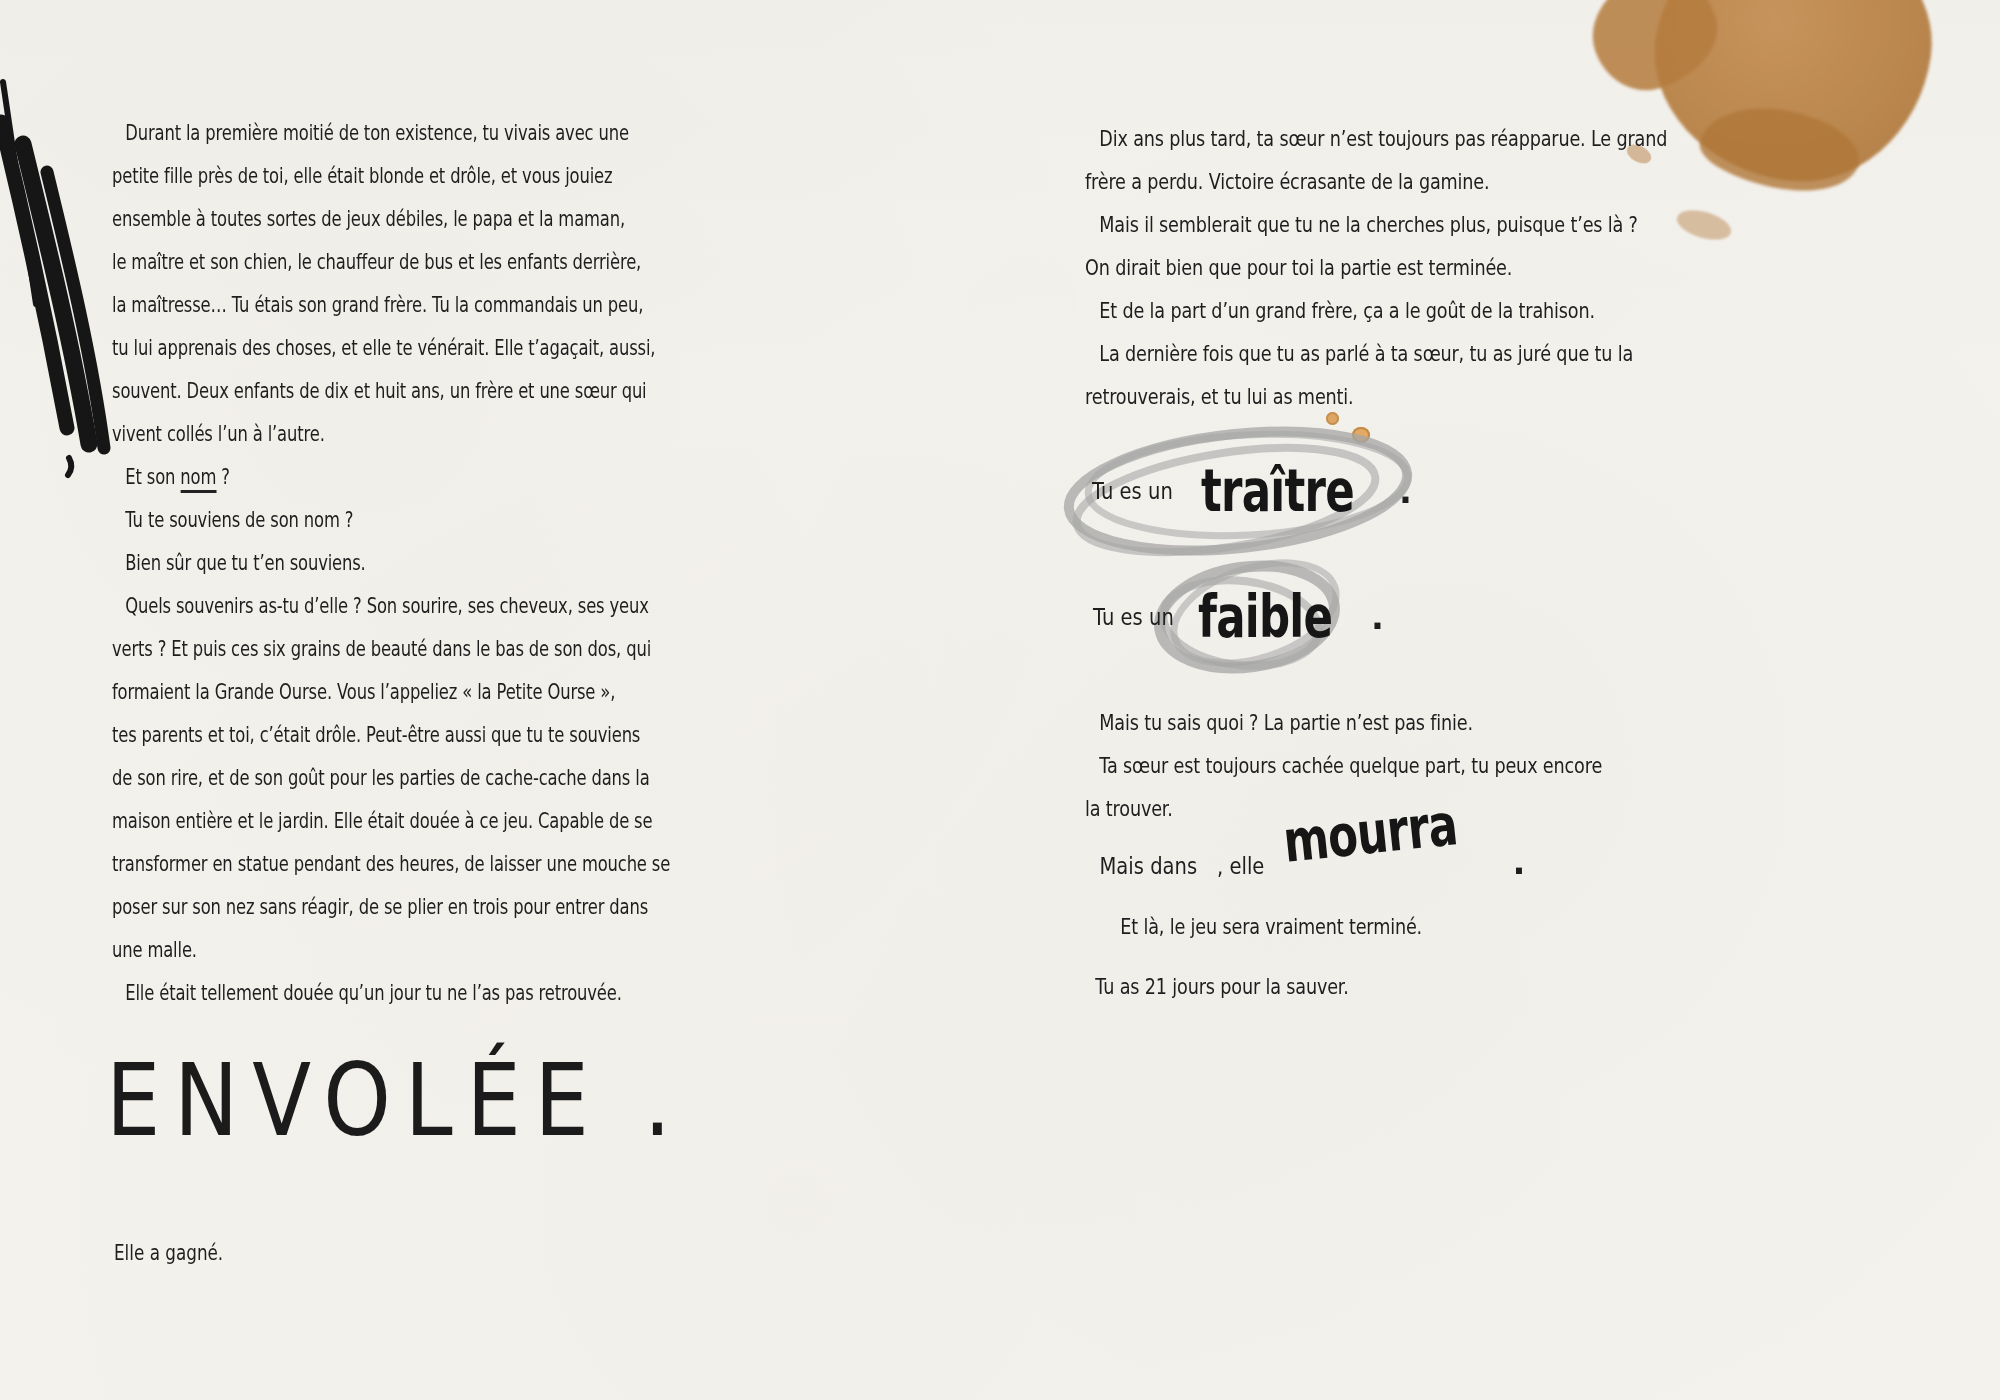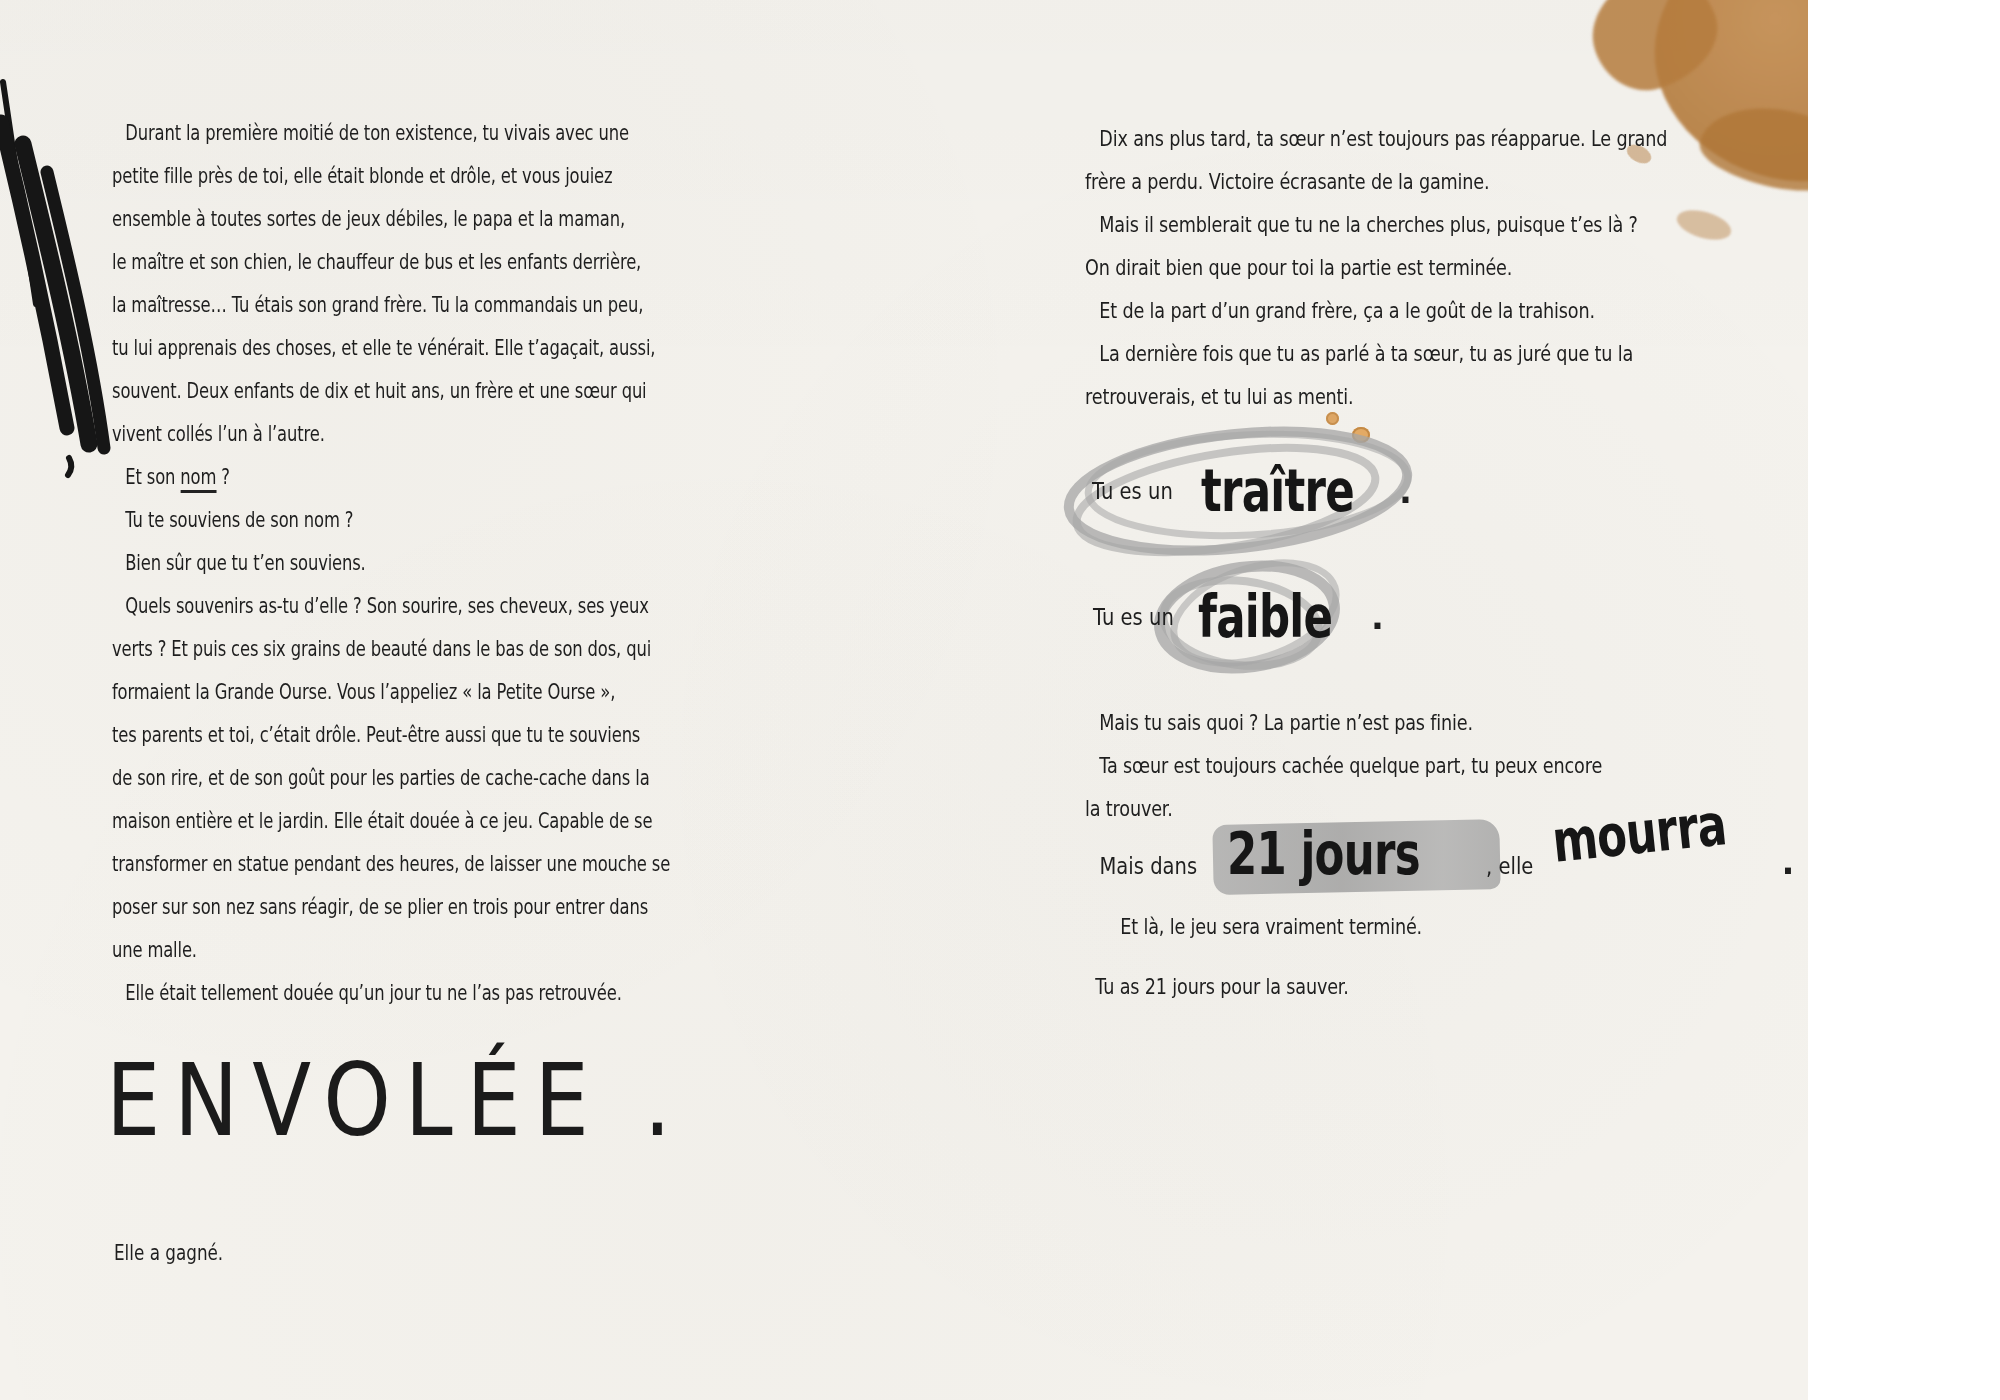--- a/index.html
+++ b/index.html
@@ -1,17 +1,17 @@
 <!DOCTYPE html>
 <html><head>
 <meta charset="utf-8">
 <style>
   html,body{margin:0;padding:0;}
   #page{
-    position:relative;width:1808px;height:1400px;overflow:hidden;
+    position:relative;width:2000px;height:1400px;overflow:hidden;
     background-color:#f4f2ed;
     background-image:
       radial-gradient(circle at 18% 28%, rgba(90,80,60,0.018), transparent 42%),
       radial-gradient(circle at 72% 55%, rgba(60,60,60,0.02), transparent 46%),
       radial-gradient(circle at 40% 86%, rgba(110,100,80,0.02), transparent 50%),
       linear-gradient(180deg, rgba(0,0,0,0.012), rgba(0,0,0,0) 30%);
     font-family:"DejaVu Sans","Liberation Sans",sans-serif;
     color:#1e1e1e;
   }
   .col{position:absolute;z-index:2;}
@@ -182,24 +182,20 @@
     <div class="col right" style="left:1085px;top:702px">
       <div>
           <div class="line ind">Mais tu sais quoi ? La partie n’est pas finie.</div>
           <div class="line ind">Ta sœur est toujours cachée quelque part, tu peux encore</div>
           <div class="line">la trouver.</div>
         </div>
     </div>
 
     <div class="jours-row">
       <span class="small-inline ind">Mais dans</span>
-      <span class="hl-wrap">
-        <span class="hl"></span>
-        <span class="bigword hl-text">21 jours</span>
-      </span>
       <span class="small-inline">, elle</span>
       <span class="bigword mourra">mourra</span>
       <span class="big-period">.</span>
     </div>
 
     <div class="col right" style="left:1106px;top:906px">
       <div class="line ind">Et là, le jeu sera vraiment terminé.</div>
     </div>
     <div class="col right" style="left:1081px;top:966px">
       <div class="line ind">Tu as 21 jours pour la sauver.</div>

